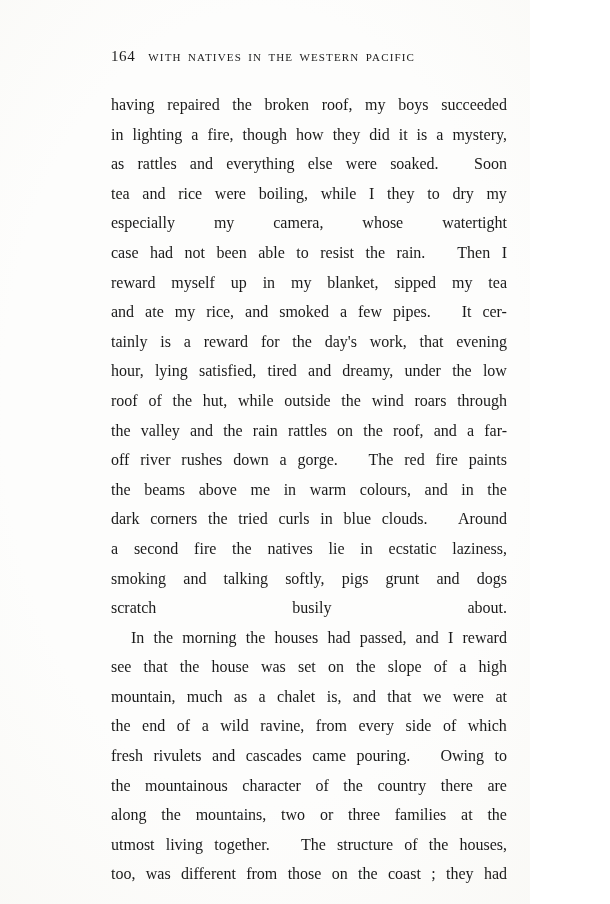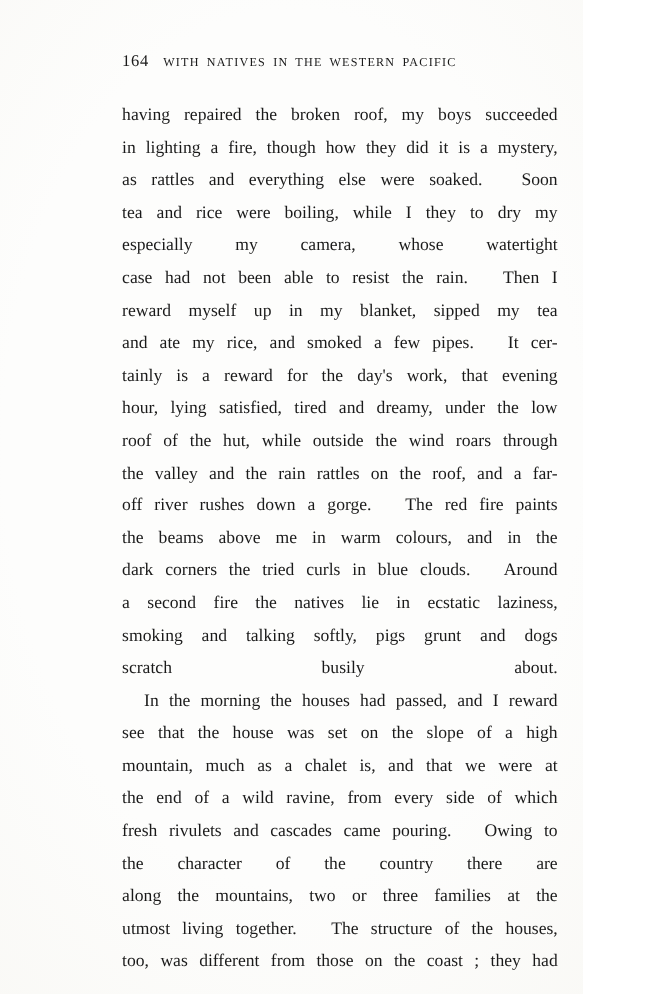--- a/index.html
+++ b/index.html
@@ -128,21 +128,21 @@
           <div class="line justified"><span class="word">a</span><span class="word">second</span><span class="word">fire</span><span class="word">the</span><span class="word">natives</span><span class="word">lie</span><span class="word">in</span><span class="word">ecstatic</span><span class="word">laziness,</span></div>
           <div class="line justified"><span class="word">smoking</span><span class="word">and</span><span class="word">talking</span><span class="word">softly,</span><span class="word">pigs</span><span class="word">grunt</span><span class="word">and</span><span class="word">dogs</span></div>
           <div class="line ragged"><span class="word">scratch</span><span class="word">busily</span><span class="word">about.</span></div>
         </div>
         <div class="para">
           <div class="line justified indented"><span class="word">In</span><span class="word">the</span><span class="word">morning</span><span class="word">the</span><span class="word">houses</span><span class="word">had</span><span class="word">passed,</span><span class="word">and</span><span class="word">I</span><span class="word">reward</span></div>
           <div class="line justified"><span class="word">see</span><span class="word">that</span><span class="word">the</span><span class="word">house</span><span class="word">was</span><span class="word">set</span><span class="word">on</span><span class="word">the</span><span class="word">slope</span><span class="word">of</span><span class="word">a</span><span class="word">high</span></div>
           <div class="line justified"><span class="word">mountain,</span><span class="word">much</span><span class="word">as</span><span class="word">a</span><span class="word">chalet</span><span class="word">is,</span><span class="word">and</span><span class="word">that</span><span class="word">we</span><span class="word">were</span><span class="word">at</span></div>
           <div class="line justified"><span class="word">the</span><span class="word">end</span><span class="word">of</span><span class="word">a</span><span class="word">wild</span><span class="word">ravine,</span><span class="word">from</span><span class="word">every</span><span class="word">side</span><span class="word">of</span><span class="word">which</span></div>
           <div class="line justified"><span class="word">fresh</span><span class="word">rivulets</span><span class="word">and</span><span class="word">cascades</span><span class="word">came</span><span class="word">pouring.</span><span class="word" style="width: 9px;"></span><span class="word">Owing</span><span class="word">to</span></div>
-          <div class="line justified"><span class="word">the</span><span class="word">character</span><span class="word">of</span><span class="word">the</span><span class="word">country</span><span class="word">there</span><span class="word">are</span></div>
+          <div class="line justified"><span class="word">the</span><span class="word">mountainous</span><span class="word">character</span><span class="word">of</span><span class="word">the</span><span class="word">country</span><span class="word">there</span><span class="word">are</span></div>
           <div class="line justified"><span class="word">along</span><span class="word">the</span><span class="word">mountains,</span><span class="word">two</span><span class="word">or</span><span class="word">three</span><span class="word">families</span><span class="word">at</span><span class="word">the</span></div>
           <div class="line justified"><span class="word">utmost</span><span class="word">living</span><span class="word">together.</span><span class="word" style="width: 9px;"></span><span class="word">The</span><span class="word">structure</span><span class="word">of</span><span class="word">the</span><span class="word">houses,</span></div>
           <div class="line justified"><span class="word">too,</span><span class="word">was</span><span class="word">different</span><span class="word">from</span><span class="word">those</span><span class="word">on</span><span class="word">the</span><span class="word">coast</span><span class="word">;</span><span class="word">they</span><span class="word">had</span></div>
         </div>
       </div>
 
   </div>
 </div>
 
 </body></html>

